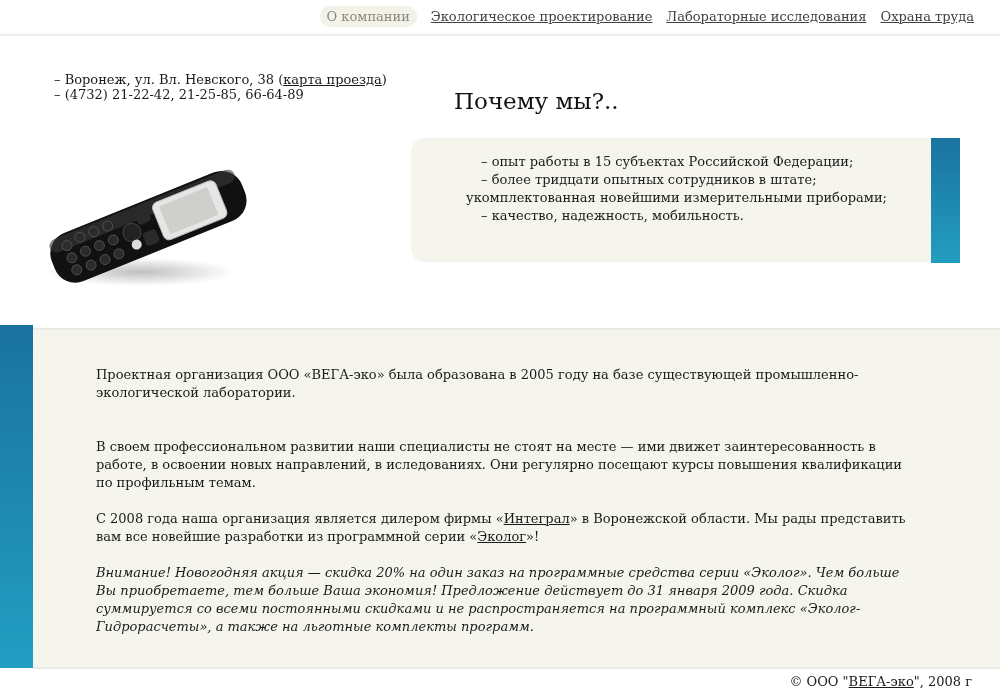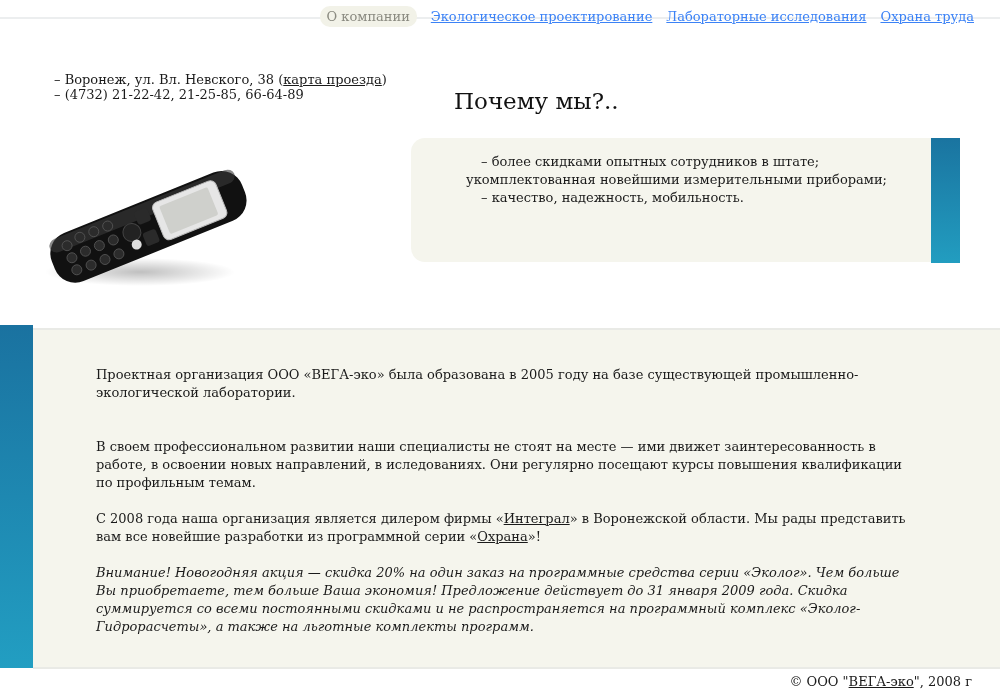--- a/index.html
+++ b/index.html
@@ -4,28 +4,28 @@
 <style>
   html, body { margin:0; padding:0; }
   body {
     width:1000px; height:700px; overflow:hidden; position:relative;
     background:#ffffff; color:#1a1a1a;
     font-family:"DejaVu Serif", "Liberation Serif", serif;
     font-size:13px;
   }
   a { color:#1a1a1a; text-decoration:underline; }
   .topnav {
-    position:absolute; top:0; left:0; width:1000px; height:19px;
+    position:absolute; top:0; left:0; width:1000px; height:36px;
     border-bottom:2px solid #eceeef; box-sizing:border-box;
   }
   .topnav .items {
     position:absolute; right:26px; top:6px; display:flex; align-items:center;
   }
   .topnav .item {
-    font-size:13px; color:#3b82f6; text-decoration:underline; margin-left:14px; white-space:nowrap;
+    font-size:13px; color:#404040; text-decoration:underline; margin-left:14px; white-space:nowrap;
     padding:3px 0;
   }
   .topnav .item.active {
     color:#8a8a80; text-decoration:none; background:#f2f2e8; border-radius:10px;
     padding:3px 7px; margin-left:0;
   }
 
   .contacts {
     position:absolute; left:54px; top:73px; line-height:14.5px; font-size:13px;
   }
@@ -121,27 +121,28 @@
           <circle cx="25" cy="81" r="5"></circle>
       </g>
     </g>
   </svg>
 </div>
 
 <div class="why-title">Почему мы?..</div>
 <div class="why-box"></div>
 <div class="why-bar"></div>
 <div class="why-list">
-  <div class="ind">– более скидками опытных сотрудников в штате;</div>
+  <div class="ind">–  опыт работы в 15 субъектах Российской Федерации;</div>
+  <div class="ind">– более тридцати опытных сотрудников в штате;</div>
   <div>укомплектованная новейшими измерительными приборами;</div>
   <div class="ind">– качество, надежность, мобильность.</div>
 </div>
 
 <div class="main-bar"></div>
 <div class="main-box"></div>
 <div class="main-text">
   <p class="p1">Проектная организация ООО «ВЕГА-эко» была образована в 2005 году на базе существующей промышленно-экологической лаборатории.</p>
   <p class="p2">В своем профессиональном развитии наши специалисты не стоят на месте — ими движет заинтересованность в работе, в освоении новых направлений, в иследованиях. Они регулярно посещают курсы повышения квалификации по профильным темам.</p>
-  <p class="p3"><span>С 2008 года наша организация является дилером фирмы «</span><a href="#">Интеграл</a><span>» в Воронежской области. Мы рады представить вам все новейшие разработки из программной серии «</span><a href="#">Охрана</a><span>»!</span></p>
+  <p class="p3"><span>С 2008 года наша организация является дилером фирмы «</span><a href="#">Интеграл</a><span>» в Воронежской области. Мы рады представить вам все новейшие разработки из программной серии «</span><a href="#">Эколог</a><span>»!</span></p>
   <p class="p4">Внимание! Новогодняя акция — скидка 20% на один заказ на программные средства серии «Эколог». Чем больше Вы приобретаете, тем больше Ваша экономия! Предложение действует до 31 января 2009 года. Скидка суммируется со всеми постоянными скидками и не распространяется на программный комплекс «Эколог-Гидрорасчеты», а также на льготные комплекты программ.</p>
 </div>
 
 <div class="footer"><span>© ООО "</span><a href="#">ВЕГА-эко</a><span>", 2008 г</span></div>
 
 </body></html>

